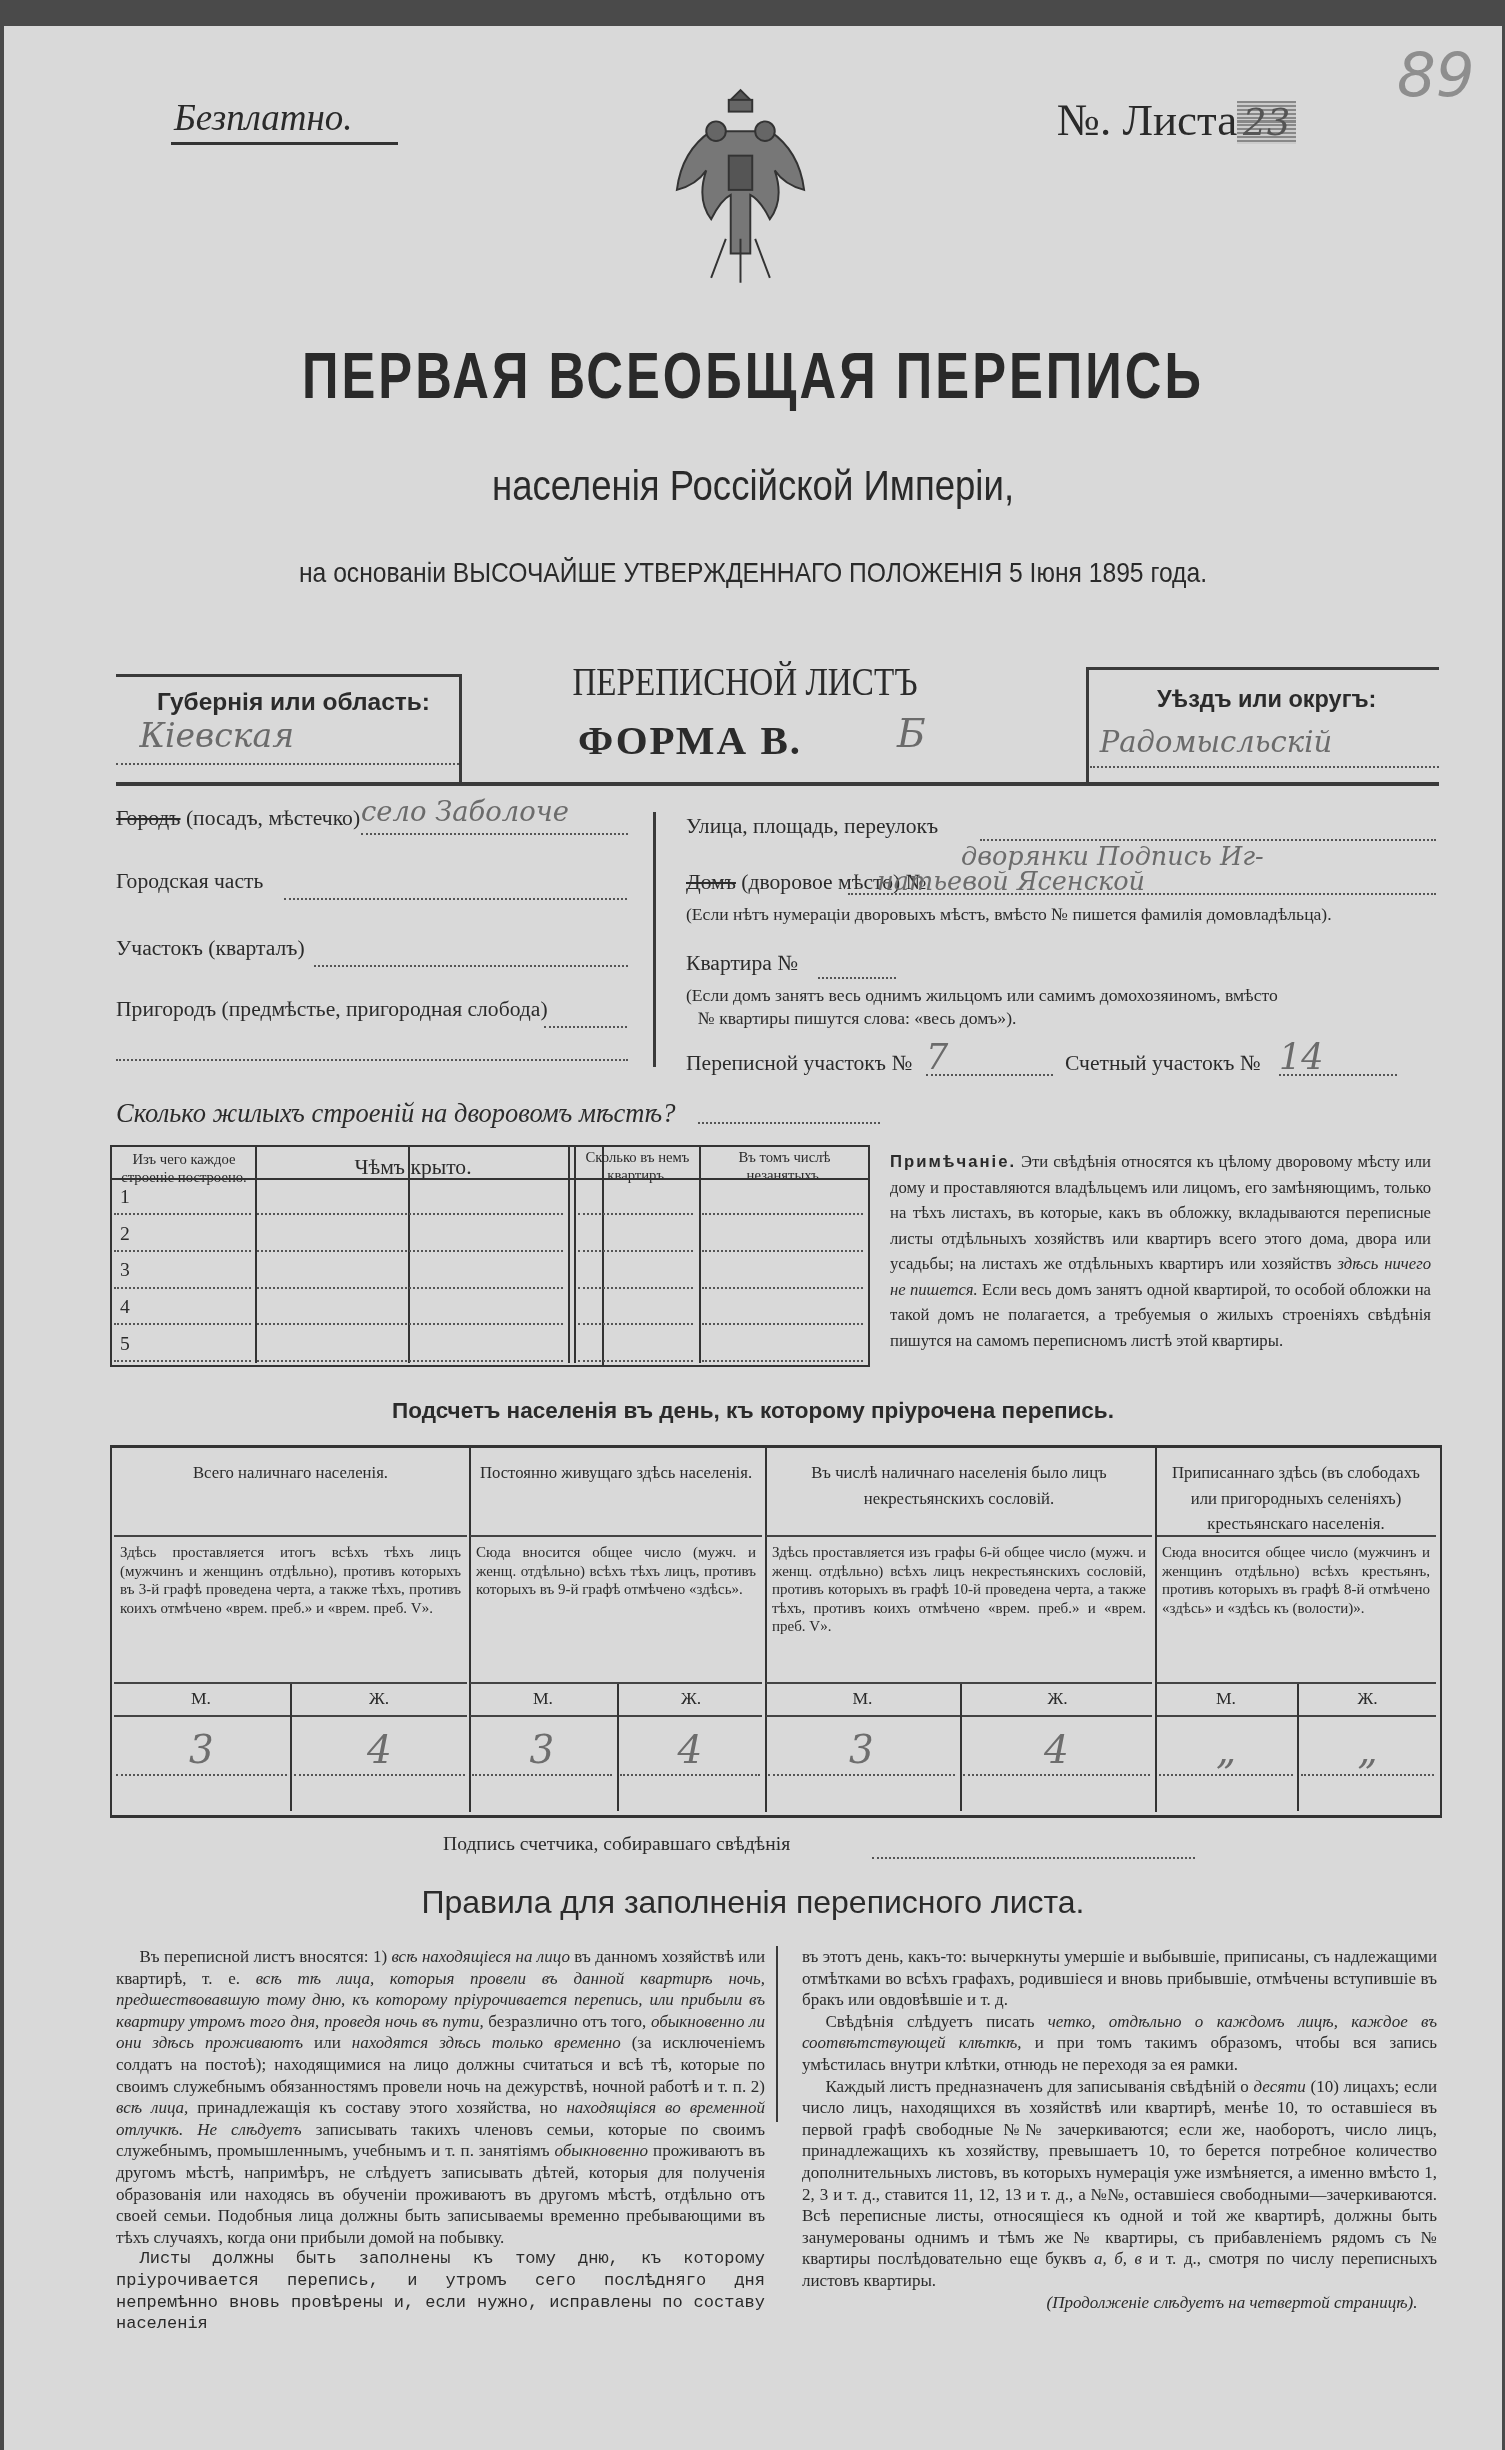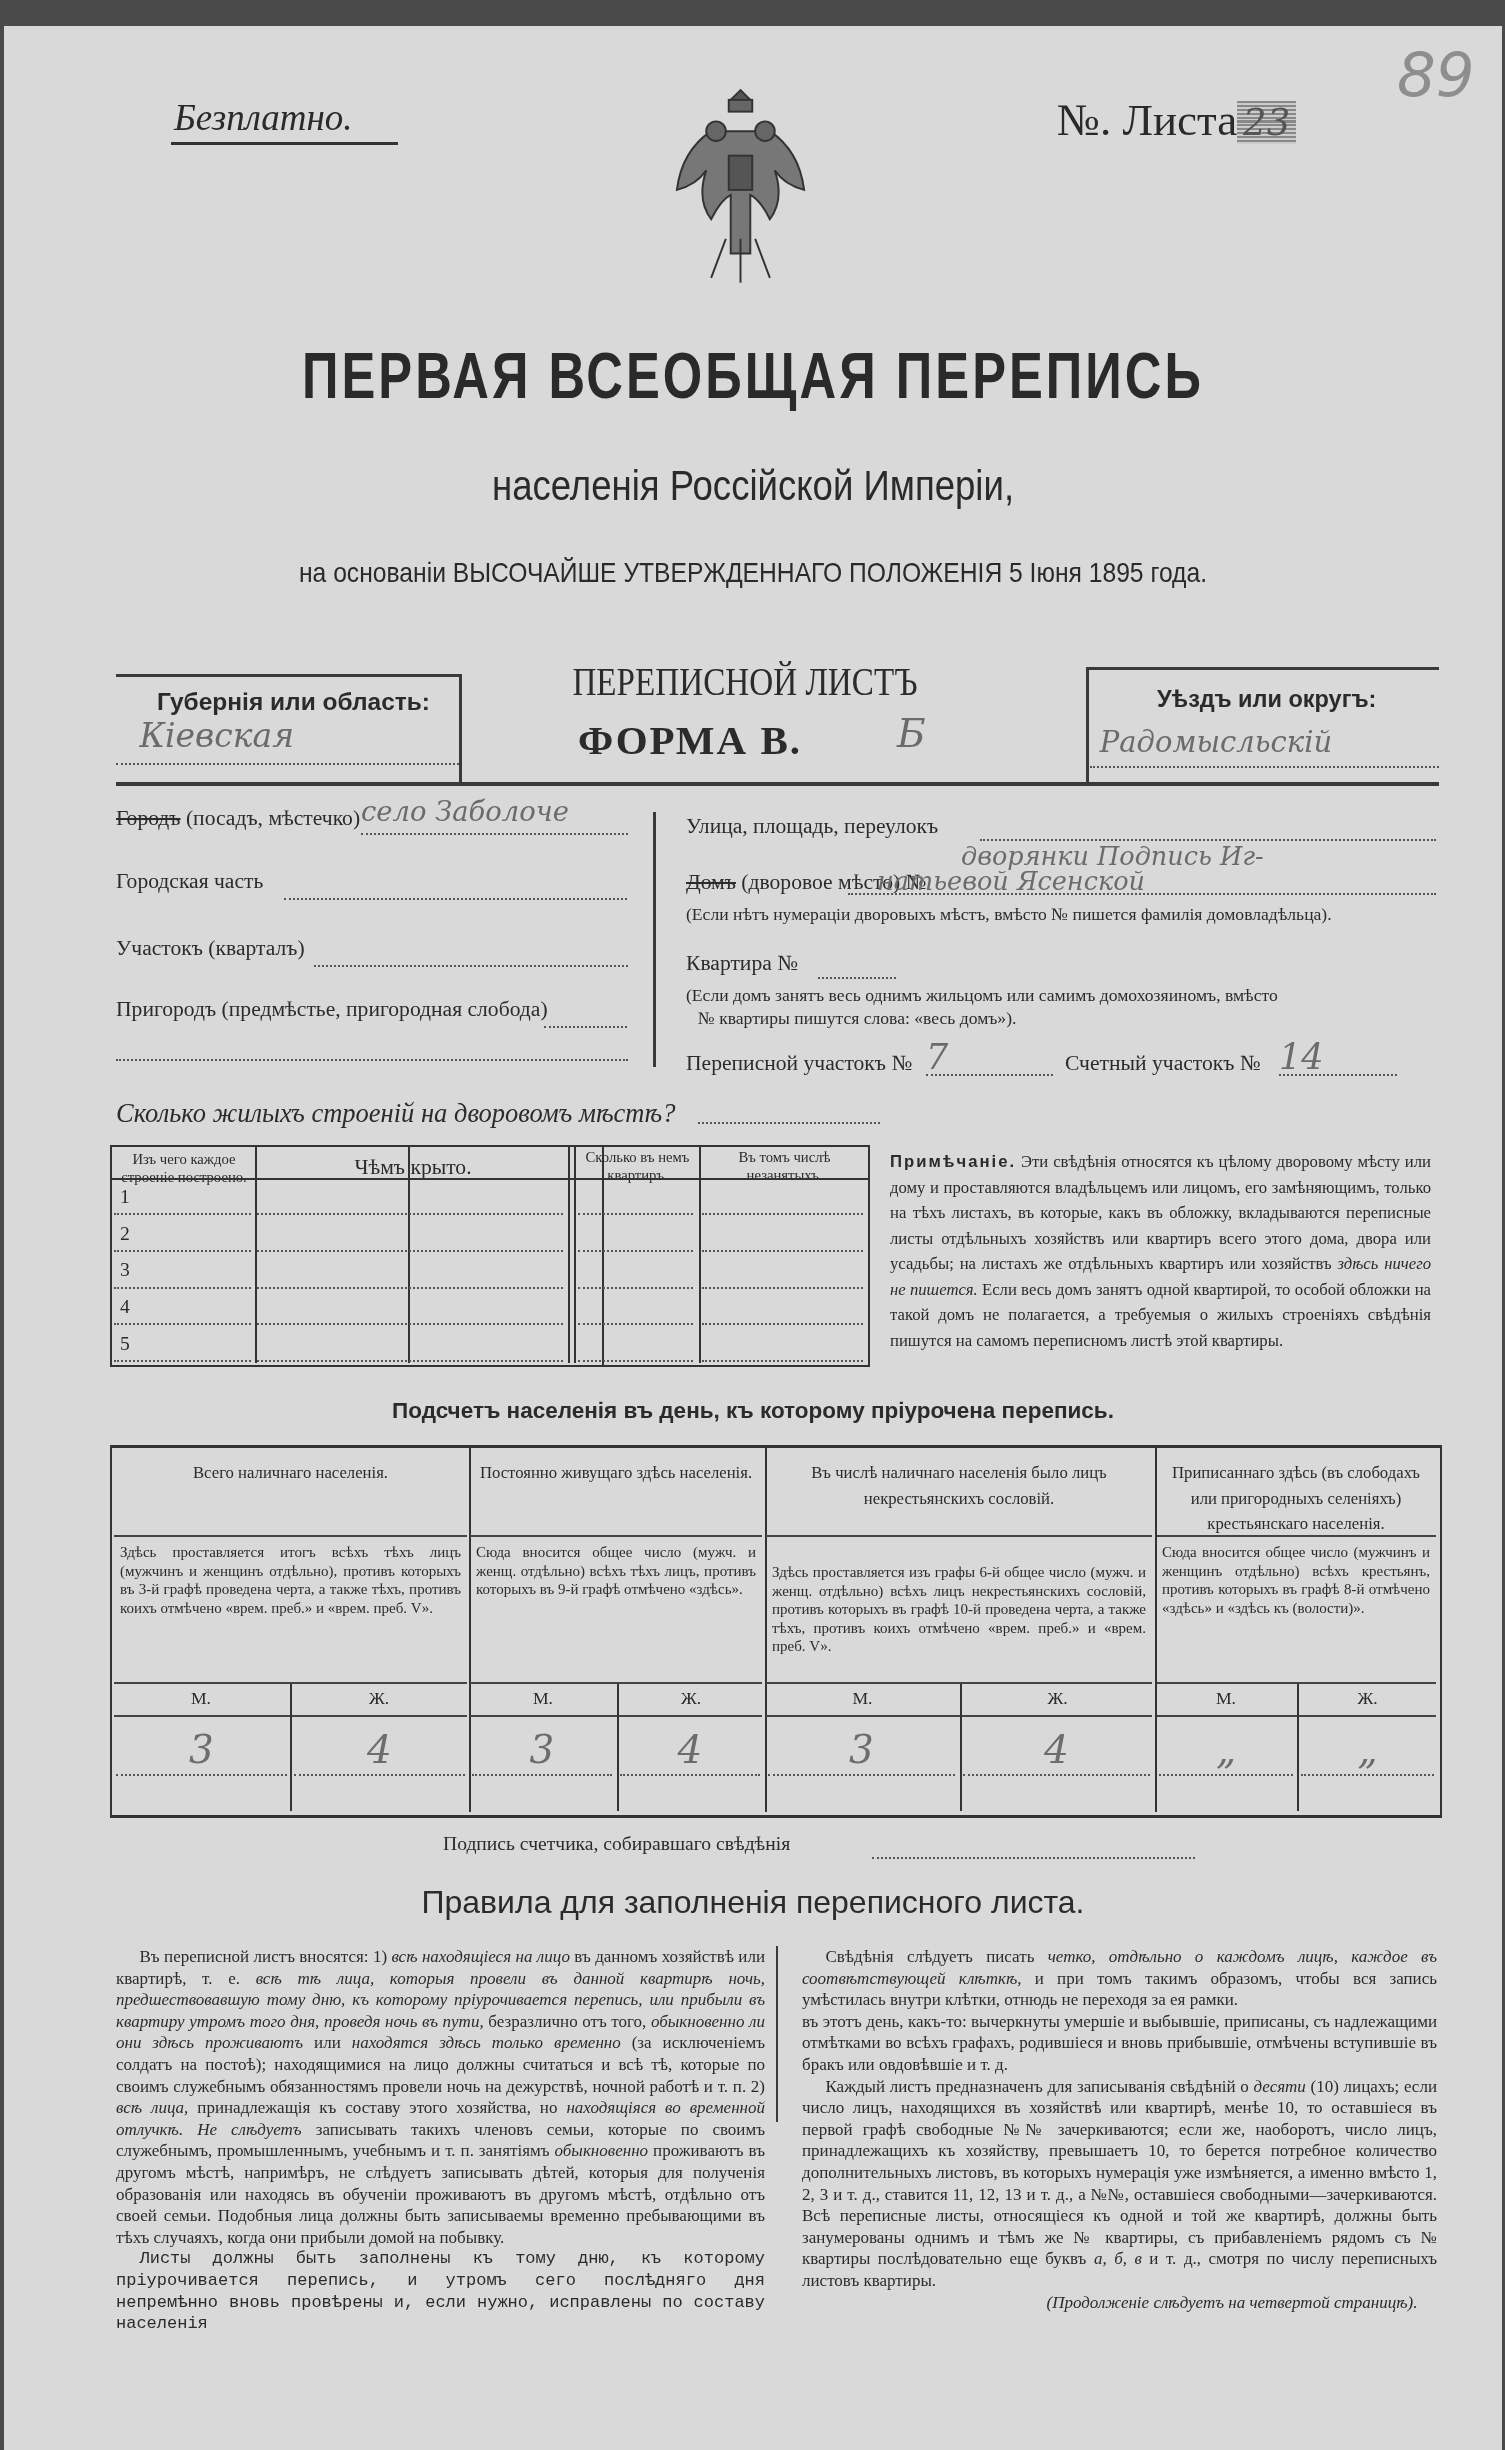--- a/index.html
+++ b/index.html
@@ -174,21 +174,21 @@
     <div class="abs" style="left: 470px; top: 1682px; width: 292px; height: 2px; background: rgb(68, 68, 68);"></div>
     <div class="abs" style="left: 470px; top: 1715px; width: 292px; height: 2px; background: rgb(68, 68, 68);"></div>
     <div class="abs" style="left: 617px; top: 1684px; width: 2px; height: 127px; background: rgb(51, 51, 51);"></div>
     <div class="cell" style="left: 469px; top: 1688px; width: 148px; font-size: 17.6px;">М.</div>
     <div class="cell num dots" style="left: 472px; top: 1727px; width: 140px; height: 47px;">3</div>
     <div class="cell" style="left: 617px; top: 1688px; width: 148px; font-size: 17.6px;">Ж.</div>
     <div class="cell num dots" style="left: 620px; top: 1727px; width: 140px; height: 47px;">4</div>
     <div class="abs" style="left: 765px; top: 1447px; width: 2px; height: 365px; background: rgb(51, 51, 51);"></div>
     <div class="abs" style="left: 774px; top: 1460px; width: 370px; text-align: center; font-size: 16.7px; line-height: 25.5px;">Въ числѣ наличнаго населенія было лицъ некрестьянскихъ сословій.</div>
     <div class="abs" style="left: 766px; top: 1535px; width: 386px; height: 2px; background: rgb(68, 68, 68);"></div>
-    <div class="abs" style="left: 772px; top: 1543px; width: 374px; text-align: justify; font-size: 15px; line-height: 18.6px; margin-top: 20px;">Здѣсь проставляется изъ графы 6-й общее число (мужч. и женщ. отдѣльно) всѣхъ лицъ некрестьянскихъ сословій, противъ которыхъ въ графѣ 10-й проведена черта, а также тѣхъ, противъ коихъ отмѣчено «врем. преб.» и «врем. преб. V».</div>
+    <div class="abs" style="left: 772px; top: 1543px; width: 374px; text-align: justify; font-size: 15px; line-height: 18.6px;">Здѣсь проставляется изъ графы 6-й общее число (мужч. и женщ. отдѣльно) всѣхъ лицъ некрестьянскихъ сословій, противъ которыхъ въ графѣ 10-й проведена черта, а также тѣхъ, противъ коихъ отмѣчено «врем. преб.» и «врем. преб. V».</div>
     <div class="abs" style="left: 766px; top: 1682px; width: 386px; height: 2px; background: rgb(68, 68, 68);"></div>
     <div class="abs" style="left: 766px; top: 1715px; width: 386px; height: 2px; background: rgb(68, 68, 68);"></div>
     <div class="abs" style="left: 960px; top: 1684px; width: 2px; height: 127px; background: rgb(51, 51, 51);"></div>
     <div class="cell" style="left: 765px; top: 1688px; width: 195px; font-size: 17.6px;">М.</div>
     <div class="cell num dots" style="left: 768px; top: 1727px; width: 187px; height: 47px;">3</div>
     <div class="cell" style="left: 960px; top: 1688px; width: 195px; font-size: 17.6px;">Ж.</div>
     <div class="cell num dots" style="left: 963px; top: 1727px; width: 187px; height: 47px;">4</div>
     <div class="abs" style="left: 1155px; top: 1447px; width: 2px; height: 365px; background: rgb(51, 51, 51);"></div>
     <div class="abs" style="left: 1164px; top: 1460px; width: 264px; text-align: center; font-size: 16.7px; line-height: 25.5px;">Приписаннаго здѣсь (въ слободахъ или пригородныхъ селеніяхъ) крестьянскаго населенія.</div>
     <div class="abs" style="left: 1157px; top: 1535px; width: 279px; height: 2px; background: rgb(68, 68, 68);"></div>
@@ -205,18 +205,18 @@
 <div class="abs" style="left:443px;top:1833px;font-size:19.6px;">Подпись счетчика, собиравшаго свѣдѣнія</div>
 <div class="abs dots" style="left:872px;top:1841px;width:323px;height:15.7px;"></div>
 
 <div class="abs" style="left:0;width:1506px;top:1884px;text-align:center;font-family:'Liberation Sans',sans-serif;font-size:32px;">Правила для заполненія переписного листа.</div>
 <div class="abs vr" style="left:776px;top:1946px;height:176px;width:2px;"></div>
 <div class="abs rules" style="left:116px;top:1946px;width:649px;">
   <p id="rules-left-p1" style="margin:0;text-indent:23.5px;"><span>Въ переписной листъ вносятся: 1) </span><i>всѣ находящіеся на лицо</i><span> въ данномъ хозяйствѣ или квартирѣ, т. е. </span><i>всѣ тѣ лица, которыя провели въ данной квартирѣ ночь, предшествовавшую тому дню, къ которому пріурочивается перепись, или прибыли въ квартиру утромъ того дня, проведя ночь въ пути,</i><span> безразлично отъ того, </span><i>обыкновенно ли они здѣсь проживаютъ</i><span> или </span><i>находятся здѣсь только временно</i><span> (за исключеніемъ солдатъ на постоѣ); находящимися на лицо должны считаться и всѣ тѣ, которые по своимъ служебнымъ обязанностямъ провели ночь на дежурствѣ, ночной работѣ и т. п. 2) </span><i>всѣ лица,</i><span> принадлежащія къ составу этого хозяйства, но </span><i>находящіяся во временной отлучкѣ. Не слѣдуетъ</i><span> записывать такихъ членовъ семьи, которые по своимъ служебнымъ, промышленнымъ, учебнымъ и т. п. занятіямъ </span><i>обыкновенно</i><span> проживаютъ въ другомъ мѣстѣ, напримѣръ, не слѣдуетъ записывать дѣтей, которыя для полученія образованія или находясь въ обученіи проживаютъ въ другомъ мѣстѣ, отдѣльно отъ своей семьи. Подобныя лица должны быть записываемы временно пребывающими въ тѣхъ случаяхъ, когда они прибыли домой на побывку.</span></p>
   <p style="margin:0;text-indent:23.5px;font-family:Liberation Mono, monospace;">Листы должны быть заполнены къ тому дню, къ которому пріурочивается перепись, и утромъ сего послѣдняго дня непремѣнно вновь провѣрены и, если нужно, исправлены по составу населенія</p>
 </div>
 <div class="abs rules" style="left:802px;top:1946px;width:635px;">
+  <p style="margin:0;">въ этотъ день, какъ-то: вычеркнуты умершіе и выбывшіе, приписаны, съ надлежащими отмѣтками во всѣхъ графахъ, родившіеся и вновь прибывшіе, отмѣчены вступившіе въ бракъ или овдовѣвшіе и т. д.</p>
   <p id="rules-right-p2" style="margin:0;text-indent:23.5px;"><span>Свѣдѣнія слѣдуетъ писать </span><i>четко, отдѣльно о каждомъ лицѣ, каждое въ соотвѣтствующей клѣткѣ,</i><span> и при томъ такимъ образомъ, чтобы вся запись умѣстилась внутри клѣтки, отнюдь не переходя за ея рамки.</span></p>
-  <p style="margin:0;">въ этотъ день, какъ-то: вычеркнуты умершіе и выбывшіе, приписаны, съ надлежащими отмѣтками во всѣхъ графахъ, родившіеся и вновь прибывшіе, отмѣчены вступившіе въ бракъ или овдовѣвшіе и т. д.</p>
   <p id="rules-right-p3" style="margin:0;text-indent:23.5px;"><span>Каждый листъ предназначенъ для записыванія свѣдѣній о </span><i>десяти</i><span> (10) лицахъ; если число лицъ, находящихся въ хозяйствѣ или квартирѣ, менѣе 10, то оставшіеся въ первой графѣ свободные №№ зачеркиваются; если же, наоборотъ, число лицъ, принадлежащихъ къ хозяйству, превышаетъ 10, то берется потребное количество дополнительныхъ листовъ, въ которыхъ нумерація уже измѣняется, а именно вмѣсто 1, 2, 3 и т. д., ставится 11, 12, 13 и т. д., а №№, оставшіеся свободными—зачеркиваются. Всѣ переписные листы, относящіеся къ одной и той же квартирѣ, должны быть занумерованы однимъ и тѣмъ же № квартиры, съ прибавленіемъ рядомъ съ № квартиры послѣдовательно еще буквъ </span><i>а, б, в</i><span> и т. д., смотря по числу переписныхъ листовъ квартиры.</span></p>
   <p style="margin:0;text-align:right;font-style:italic;padding-right:19.6px;">(Продолженіе слѣдуетъ на четвертой страницѣ).</p>
 </div>
 
 
 </body></html>

